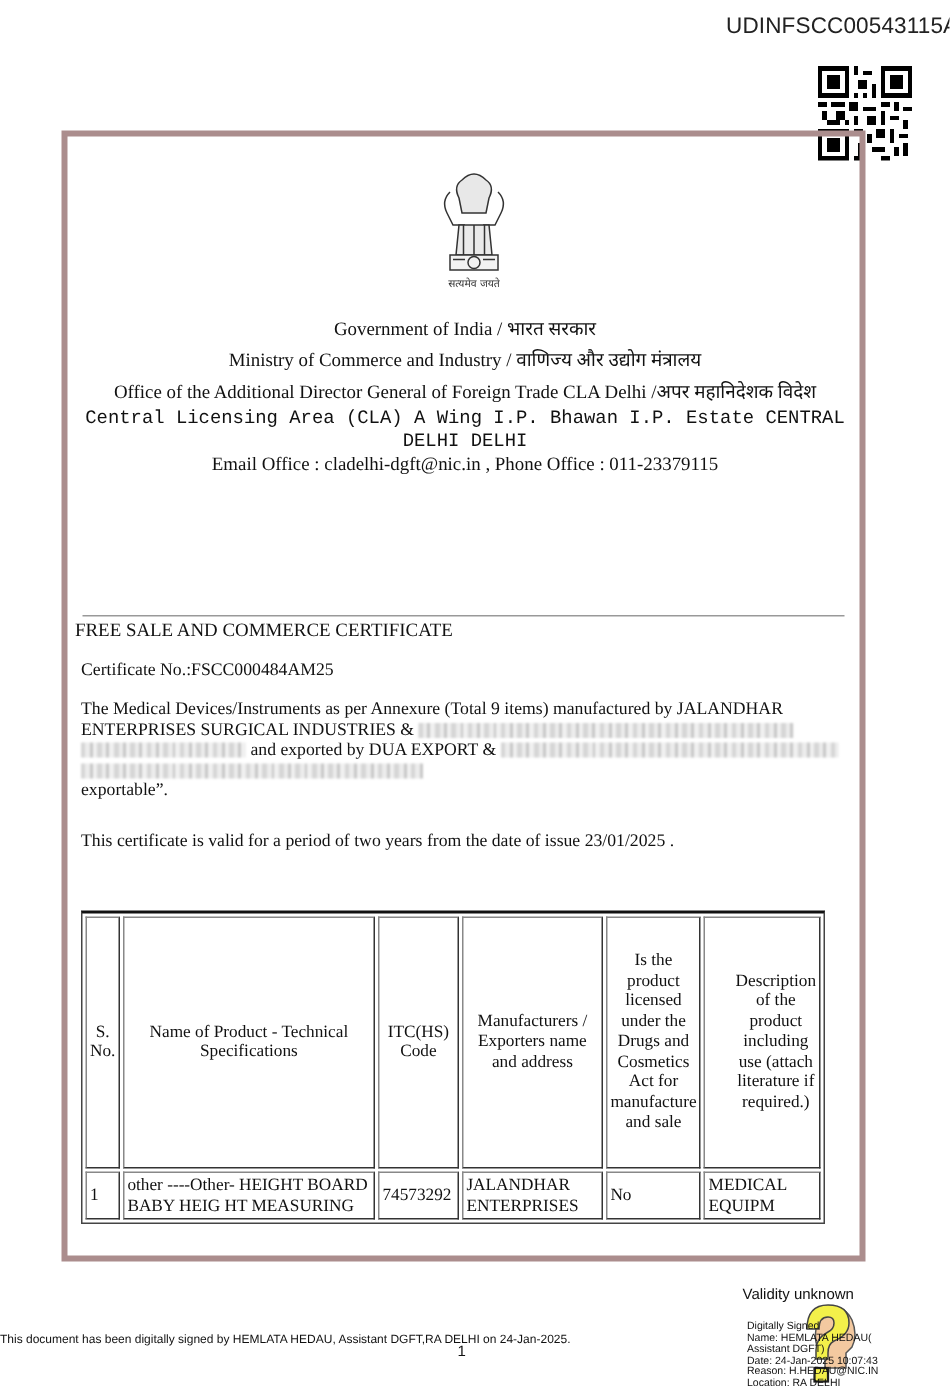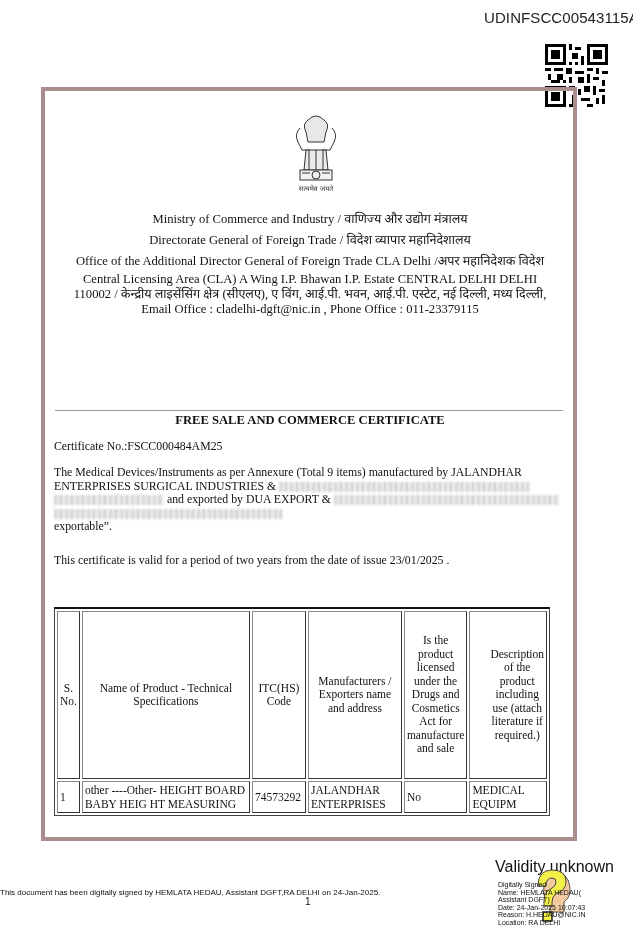--- a/index.html
+++ b/index.html
@@ -4,30 +4,30 @@
 <style>
   html, body { margin: 0; padding: 0; background: #ffffff; }
   body { width: 633px; height: 932px; position: relative; overflow: hidden; font-family: "Liberation Serif", serif; color: #111; }
   .udin { position: absolute; top: 9px; left: 484px; font-family: "Liberation Sans", sans-serif; font-size: 15px; color: #222; letter-spacing: 0.1px; }
   .qr { position: absolute; top: 44px; left: 545px; width: 63px; height: 63px; }
   .frame { position: absolute; top: 87px; left: 41px; width: 528px; height: 746px; border: 4px solid #ab8d8d; box-sizing: content-box; }
   .emblem { position: absolute; top: 110px; left: 286px; width: 60px; height: 86px; }
   .hdr { position: absolute; left: 50px; width: 520px; text-align: center; font-size: 12.6px; line-height: 21px; }
   .hdr .l { display: block; }
   .rule { position: absolute; left: 55px; width: 508px; height: 0; border-top: 1.5px solid #999; }
-  .title { position: absolute; top: 413px; left: 50px; width: 520px; text-align: center; font-weight: bold; font-size: 12.6px; }
+  .title { position: absolute; top: 413px; left: 50px; width: 520px; font-weight: normal; font-size: 12.6px; }
   .p { position: absolute; left: 54px; width: 510px; font-size: 11.8px; line-height: 13.5px; }
   .blur { display: inline-block; height: 10px; background: repeating-linear-gradient(90deg,#d6d6d6 0 3px,#ececec 3px 6px,#c8c8c8 6px 8px,#f0f0f0 8px 11px); filter: blur(0.8px); vertical-align: middle; }
   table.items { position: absolute; top: 607px; left: 54px; border-collapse: separate; border-spacing: 2px; border: 1px solid #444; border-top: 2px solid #111; font-size: 11.5px; }
   table.items td, table.items th { border: 1px solid #888; border-right-color: #333; border-bottom-color: #333; padding: 1px 2px; vertical-align: middle; }
   table.items th { font-weight: normal; text-align: center; line-height: 13.5px; }
   table.items td { line-height: 14px; }
   .footer-sig { position: absolute; top: 888px; left: 0; font-family: "Liberation Sans", sans-serif; font-size: 8px; color: #111; }
   .page-no { position: absolute; top: 896px; left: 305px; font-family: "Liberation Sans", sans-serif; font-size: 10px; }
-  .validity { position: absolute; top: 858px; left: 495px; font-family: "Liberation Sans", sans-serif; font-size: 16px; color: #111; }
+  .validity { position: absolute; top: 858px; left: 495px; font-family: "Liberation Sans", sans-serif; font-size: 10px; color: #111; }
   .sigicon { position: absolute; top: 866px; left: 528px; width: 48px; height: 62px; }
   .siginfo { position: absolute; top: 881px; left: 498px; font-family: "Liberation Sans", sans-serif; font-size: 7px; line-height: 7.6px; color: #111; }
 </style>
 </head>
 <body>
 
 <div class="udin">UDINFSCC00543115AM25</div>
 
 <svg class="qr" viewBox="0 0 21 21" shape-rendering="crispEdges">
   <rect width="21" height="21" fill="#fff"></rect>
@@ -86,25 +86,24 @@
     <path d="M20 40 h20 l2 20 h-24z" fill="#eaeaea"></path>
     <path d="M23 40 v20 M30 40 v20 M37 40 v20"></path>
     <rect x="14" y="60" width="32" height="10" fill="#f2f2f2"></rect>
     <circle cx="30" cy="65" r="4"></circle>
     <path d="M16 63 h8 M36 63 h8"></path>
   </g>
   <text x="30" y="81" font-size="7" text-anchor="middle" fill="#333" font-family="DejaVu Sans, sans-serif">सत्यमेव जयते</text>
 </svg>
 
 <div class="hdr" style="top:209px;">
+  <span class="l">Government of India / भारत सरकार</span>
   <span class="l">Ministry of Commerce and Industry / वाणिज्य और उद्योग मंत्रालय</span>
-  <span class="l">Directorate General of Foreign Trade / विदेश व्यापार महानिदेशालय</span>
   <span class="l">Office of the Additional Director General of Foreign Trade CLA Delhi   /अपर महानिदेशक विदेश</span>
-  <span class="l" style="line-height:15px;">Central Licensing Area (CLA) A Wing I.P. Bhawan I.P. Estate CENTRAL DELHI DELHI</span>
-  <span class="l" style="line-height:15px;">110002  / केन्द्रीय लाइसेंसिंग क्षेत्र (सीएलए), ए विंग, आई.पी. भवन, आई.पी. एस्टेट, नई दिल्ली, मध्य दिल्ली,</span>
+  <span class="l" style="line-height:15px;font-family:Liberation Mono, monospace;">Central Licensing Area (CLA) A Wing I.P. Bhawan I.P. Estate CENTRAL DELHI DELHI</span>
   <span class="l" style="line-height:15px;">Email Office : cladelhi-dgft@nic.in  , Phone Office :   011-23379115</span>
 </div>
 
 <div class="rule" style="top:410px;"></div>
 
 <div class="title">FREE SALE AND COMMERCE CERTIFICATE</div>
 
 <div class="p" style="top:440px;">Certificate No.:FSCC000484AM25</div>
 
 <div class="p" style="top:466px;">

